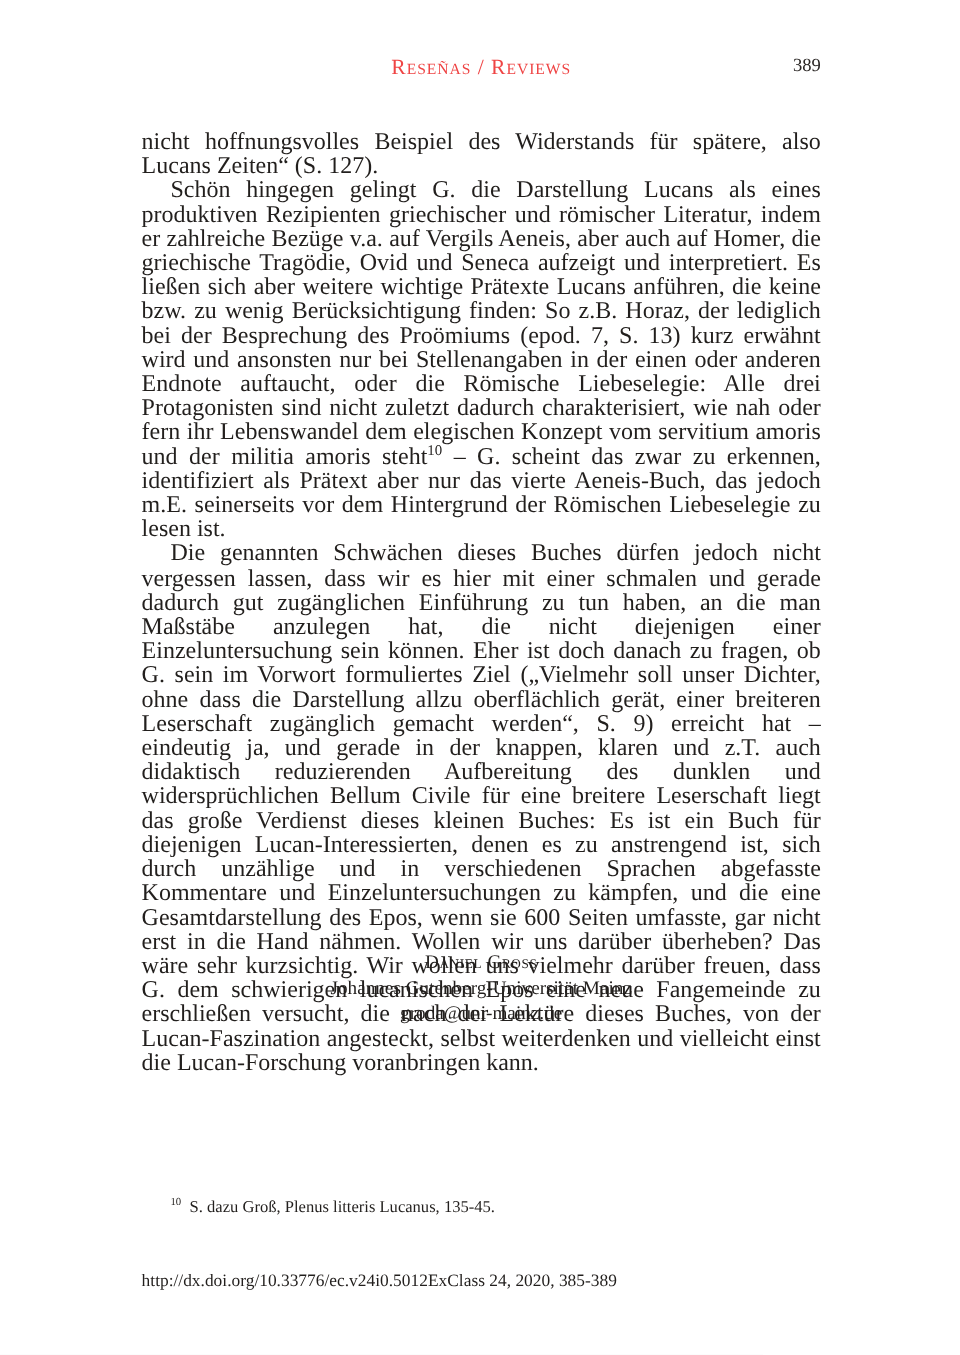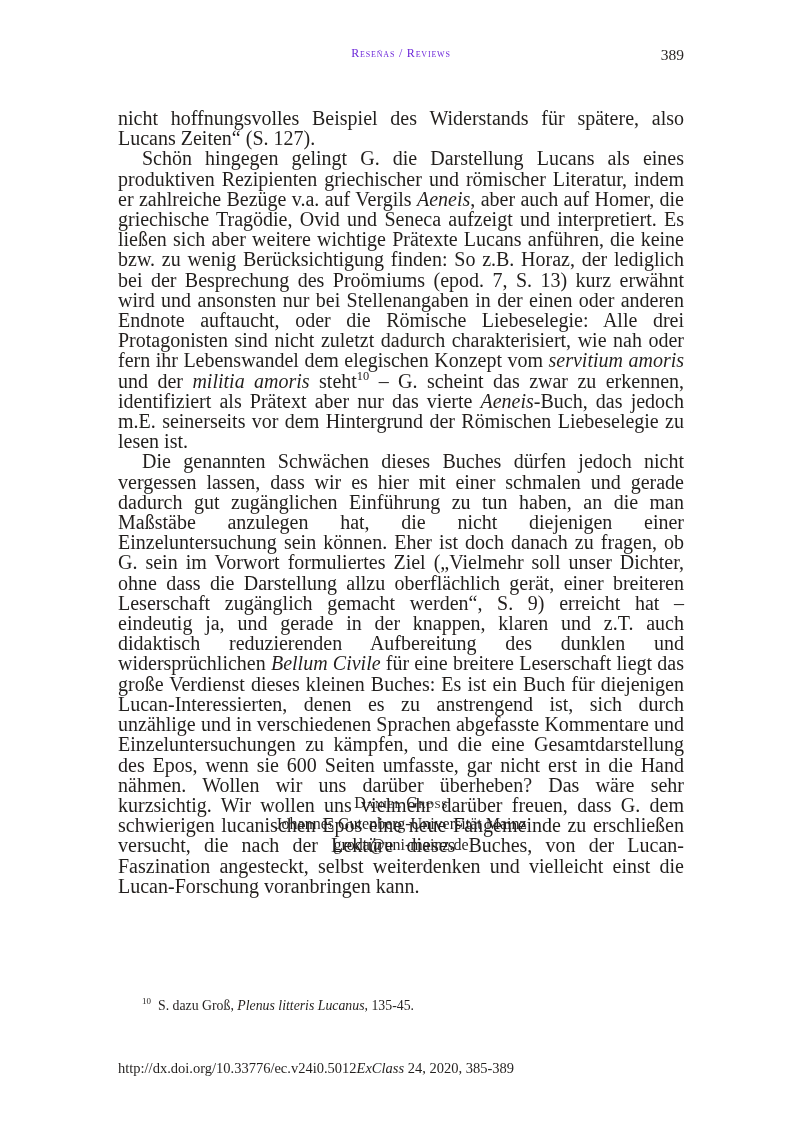--- a/index.html
+++ b/index.html
@@ -14,40 +14,40 @@
   }
   .running-head{
     position:absolute;
     top:46px;left:118px;width:566px;height:20px;
   }
   .running-head .head-title{
     display:block;
     text-align:center;
     font-variant:small-caps;
     letter-spacing:0.8px;
-    font-size:12px;
-    color:#6d28d9;
+    font-size:18px;
+    color:#ef4444;
   }
   .running-head .page-number{
     position:absolute;
     top:0;right:0;
     font-size:15.5px;
     color:#2a2624;
   }
   .body-text{
     position:absolute;
     top:108px;left:118px;width:566px;
     font-size:20px;
     line-height:20.2px;
     text-align:justify;
     color:#221f1d;
   }
   .body-text p{margin:0;padding:0;}
   .body-text p.indent{text-indent:24px;}
-  .it{font-style:italic;}
+  .it{}
   sup.fnref{
     font-size:0.62em;
     line-height:0;
     vertical-align:super;
   }
   .signature{
     position:absolute;
     top:793px;left:118px;width:566px;
     text-align:center;
     font-size:16px;

